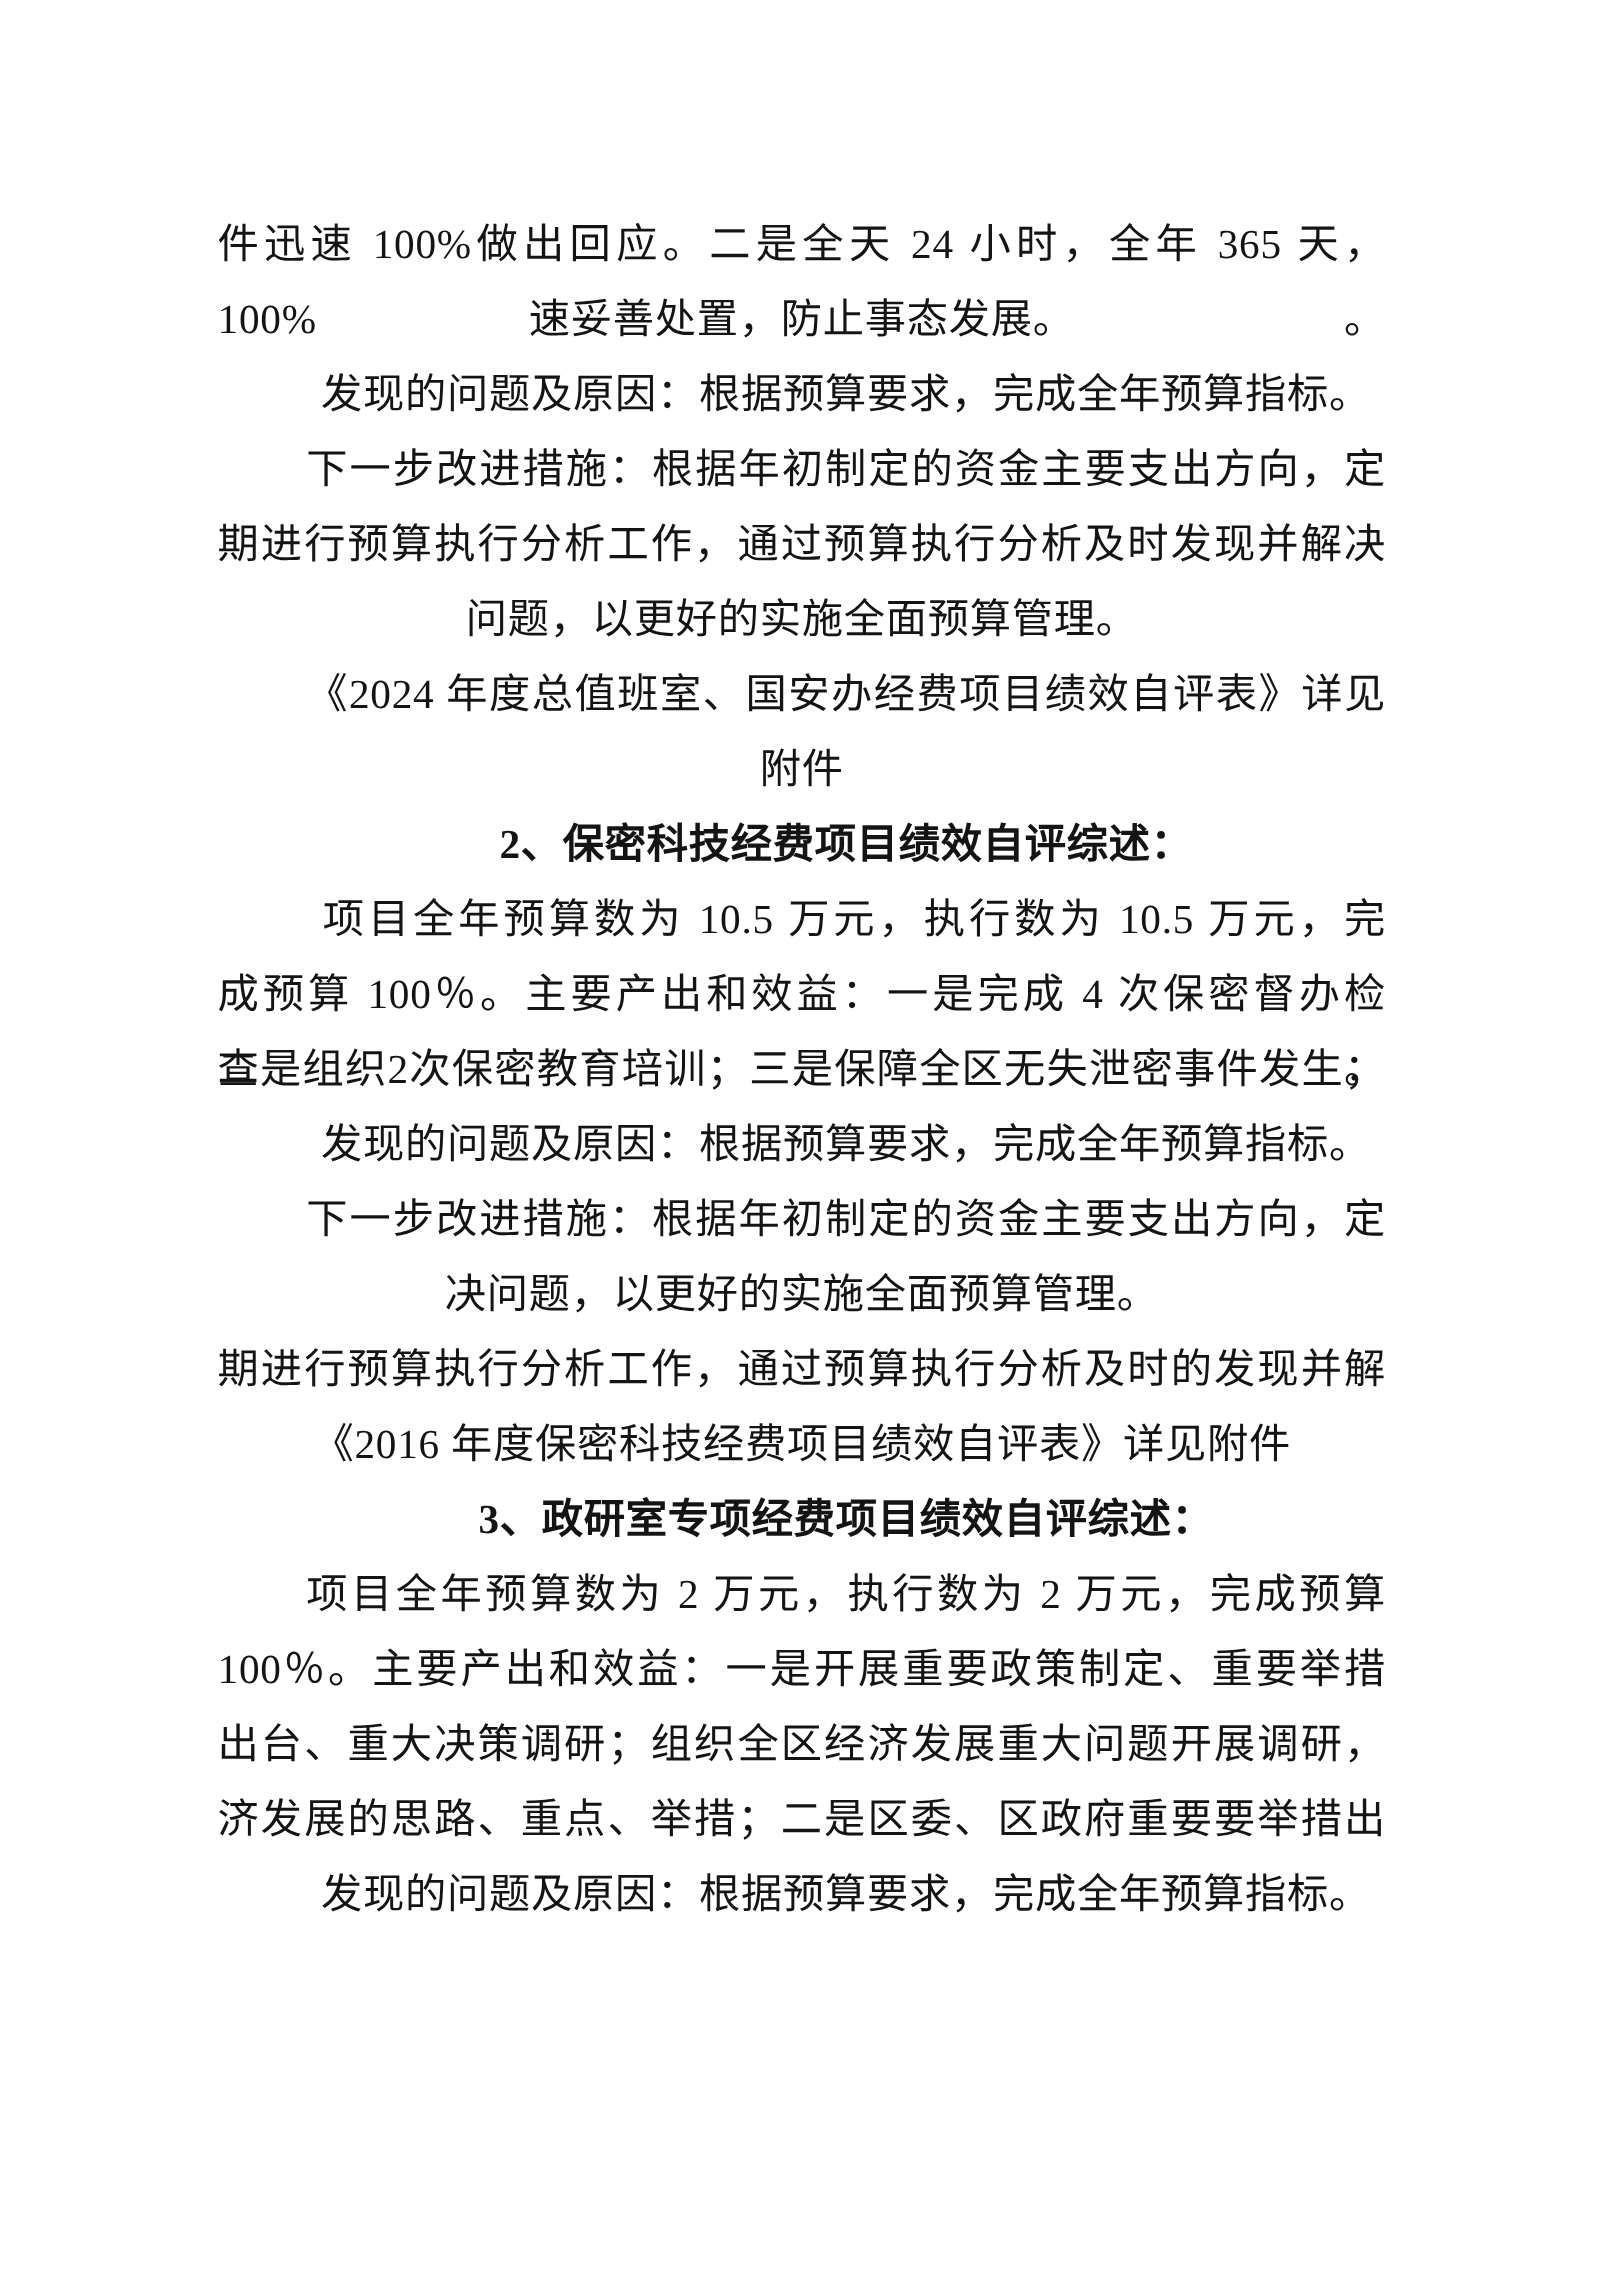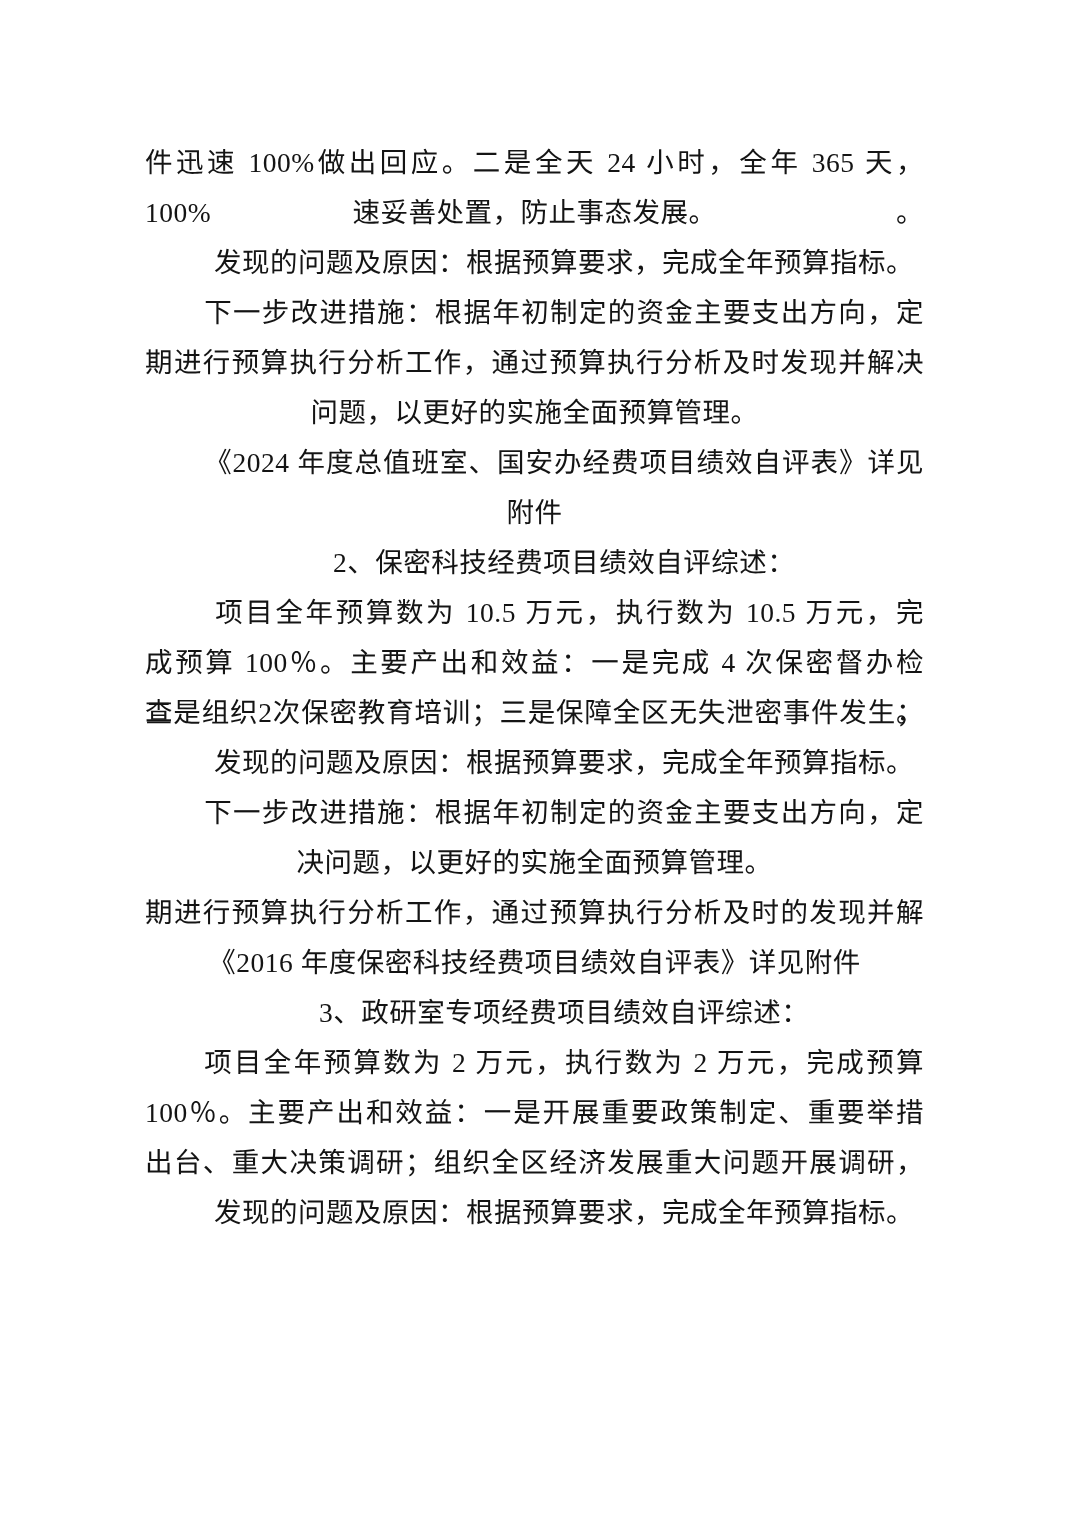--- a/index.html
+++ b/index.html
@@ -29,21 +29,21 @@
     letter-spacing: 0.5px;
     text-align: center;
   }
   .line.indent {
     text-indent: 2.15em;
   }
   .line.indent-extra {
     text-indent: 2.55em;
   }
   .line.bold {
-    font-weight: normal;
+    font-weight: bold;
   }
   .line.fill {
     white-space: normal;
     text-align: justify;
     text-align-last: justify;
   }
 </style>
 </head>
 <body>
 
@@ -63,15 +63,16 @@
       <div class="line fill">二是组织2次保密教育培训；三是保障全区无失泄密事件发生。</div>
       <div class="line indent">发现的问题及原因：根据预算要求，完成全年预算指标。</div>
       <div class="line indent fill">下一步改进措施：根据年初制定的资金主要支出方向，定</div>
       <div class="line">决问题，以更好的实施全面预算管理。</div>
       <div class="line fill">期进行预算执行分析工作，通过预算执行分析及时的发现并解</div>
       <div class="line">《2016 年度保密科技经费项目绩效自评表》详见附件</div>
       <div class="line indent bold">3、政研室专项经费项目绩效自评综述：</div>
       <div class="line indent fill">项目全年预算数为 2 万元，执行数为 2 万元，完成预算</div>
       <div class="line fill">100％。主要产出和效益：一是开展重要政策制定、重要举措</div>
       <div class="line fill">出台、重大决策调研；组织全区经济发展重大问题开展调研，</div>
+      <div class="line fill">济发展的思路、重点、举措；二是区委、区政府重要要举措出</div>
       <div class="line indent">发现的问题及原因：根据预算要求，完成全年预算指标。</div>
     </div>
 </div>
 
 </body></html>

